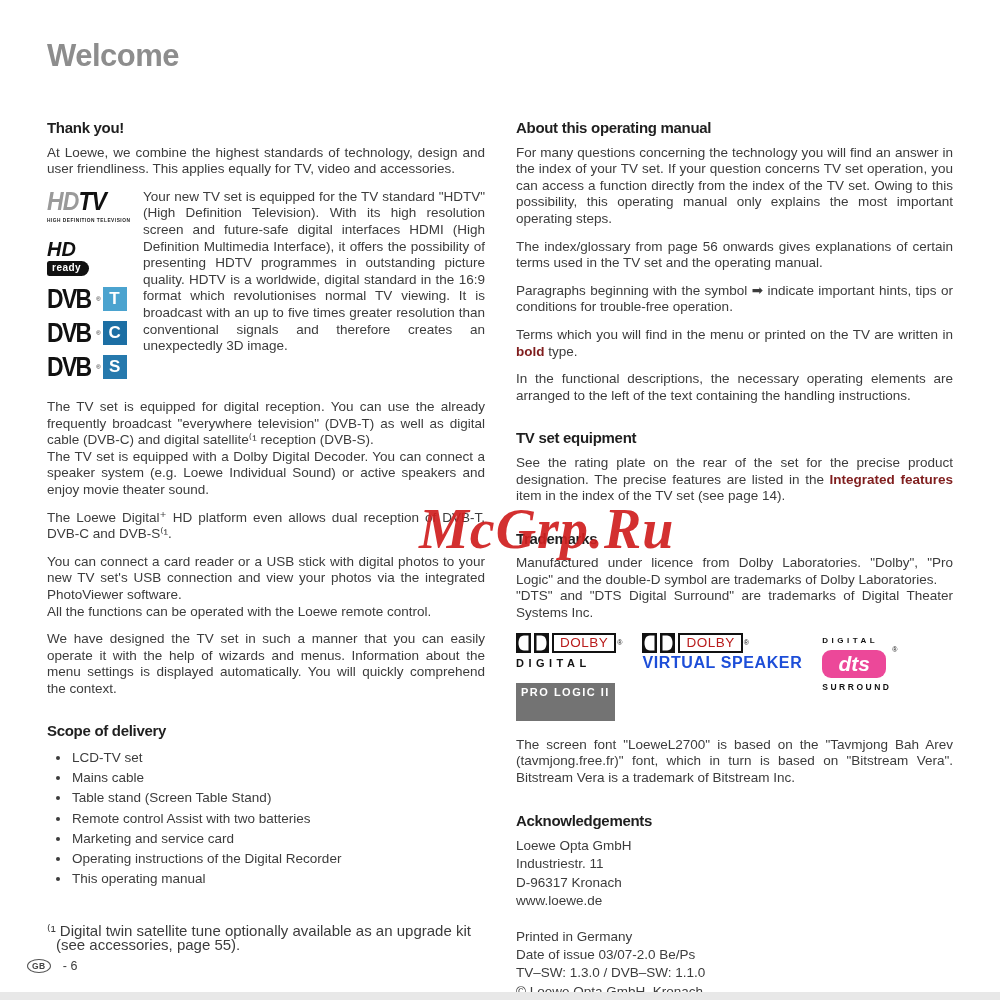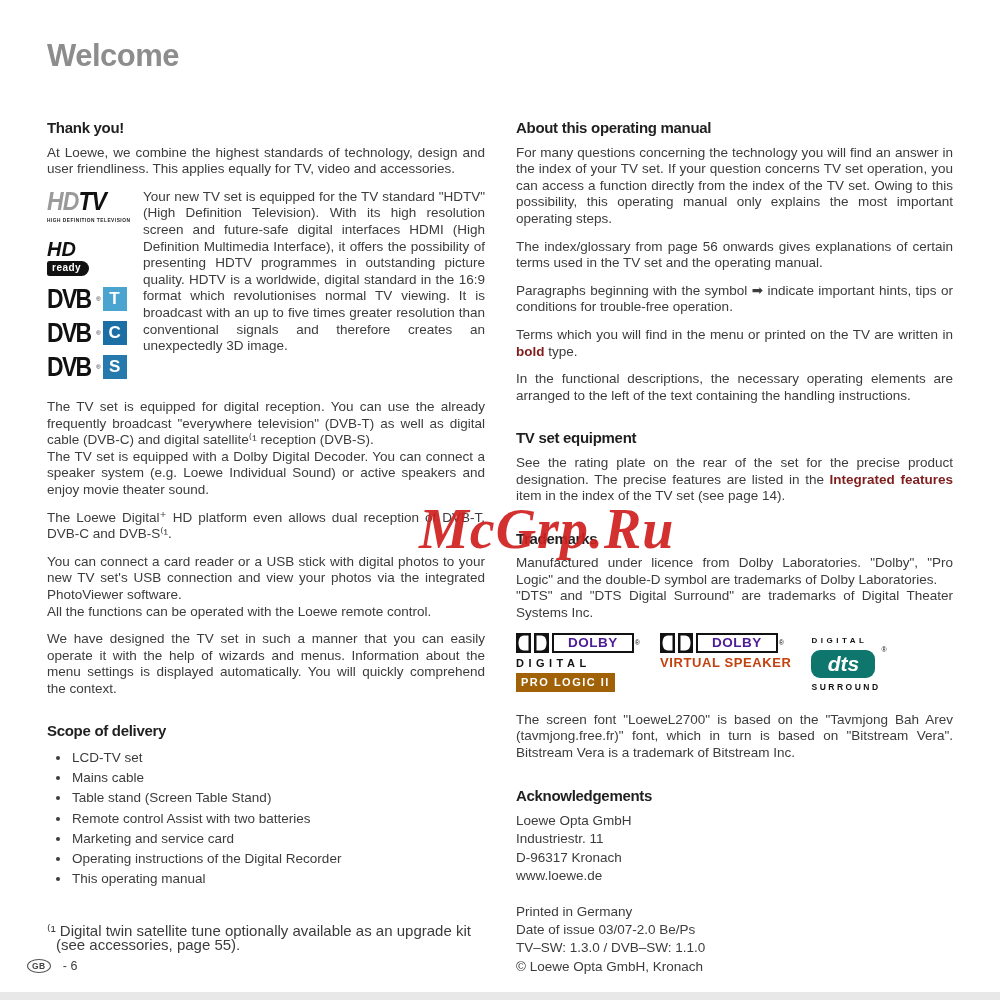--- a/index.html
+++ b/index.html
@@ -33,29 +33,29 @@
   
   .dvb-row{display:flex;align-items:center;height:30px;margin-bottom:4px;}
   .dvb-word{font-weight:900;font-size:28px;line-height:26px;color:#111;letter-spacing:-2px;display:inline-block;transform:scaleX(0.82);transform-origin:left;}
   .dvb-reg{font-size:6px;vertical-align:top;color:#111;margin-left:-4px;}
   .dvb-sq{width:24px;height:24px;margin-left:2px;display:flex;align-items:center;justify-content:center;color:#fff;font-weight:900;font-size:17px;flex:0 0 24px;}
   
   .tm-logos{display:flex;align-items:flex-start;gap:20px;margin:4px 0 16px 0;}
   .dolby{display:flex;flex-direction:column;}
   .dolby-top{display:flex;align-items:center;}
   .dd-svg{margin-right:3px;}
-  .dolby-box{border:2.5px solid #111;font-weight:700;font-size:13.5px;letter-spacing:0.5px;color:#4c1d95;padding:0 14px;line-height:16px;}
+  .dolby-box{border:2.5px solid #111;font-weight:400;font-size:13.5px;letter-spacing:0.5px;color:#b91c1c;padding:0 6px;line-height:16px;}
   .reg{font-size:7px;color:#111;vertical-align:top;line-height:8px;margin-left:1px;}
   .dolby-l2{font-weight:900;font-size:11px;letter-spacing:4.5px;color:#111;margin-top:2px;}
-  .dolby-l2b{font-weight:900;font-size:13px;letter-spacing:0.6px;color:#c2410c;margin-top:2px;}
-  .dolby-l3{display:inline-block;background:#a16207;color:#fff;font-weight:900;font-size:11px;letter-spacing:1.5px;padding:1px 5px 1px 5px;margin-top:2px;align-self:flex-start;}
+  .dolby-l2b{font-weight:900;font-size:16px;letter-spacing:0.6px;color:#1d4ed8;margin-top:2px;}
+  .dolby-l3{display:inline-block;background:#737373;color:#fff;font-weight:900;font-size:11px;letter-spacing:1.5px;padding:1px 5px 20px 5px;margin-top:12px;align-self:flex-start;}
   .dts{display:flex;flex-direction:column;align-items:flex-start;position:relative;}
   .dts-top{font-weight:bold;font-size:8px;letter-spacing:3.5px;color:#111;}
   .dts-reg{position:absolute;right:-6px;top:9px;font-size:7px;color:#111;}
-  .dts-body{background:#0f766e;color:#fff;font-style:italic;font-weight:900;font-size:21px;width:64px;height:28px;border-radius:9px;display:flex;align-items:center;justify-content:center;margin:1px 0;}
+  .dts-body{background:#ec4899;color:#fff;font-style:italic;font-weight:900;font-size:21px;width:64px;height:28px;border-radius:9px;display:flex;align-items:center;justify-content:center;margin:1px 0;}
   .dts-bottom{font-weight:bold;font-size:8.5px;letter-spacing:2.5px;color:#111;}
   
   .addr{line-height:18.2px;margin:0 0 18px 0;text-align:left;}
   .addr div{white-space:nowrap;}
   
   ul.delivery{list-style:disc;margin:2px 0 0 0;padding-left:24px;}
   ul.delivery li{line-height:20.2px;padding-left:1px;}
   
   .footnote{position:absolute;left:47px;top:924px;font-size:15px;line-height:14px;color:#3c3c3c;}
   .footnote .fn2{padding-left:9px;}

